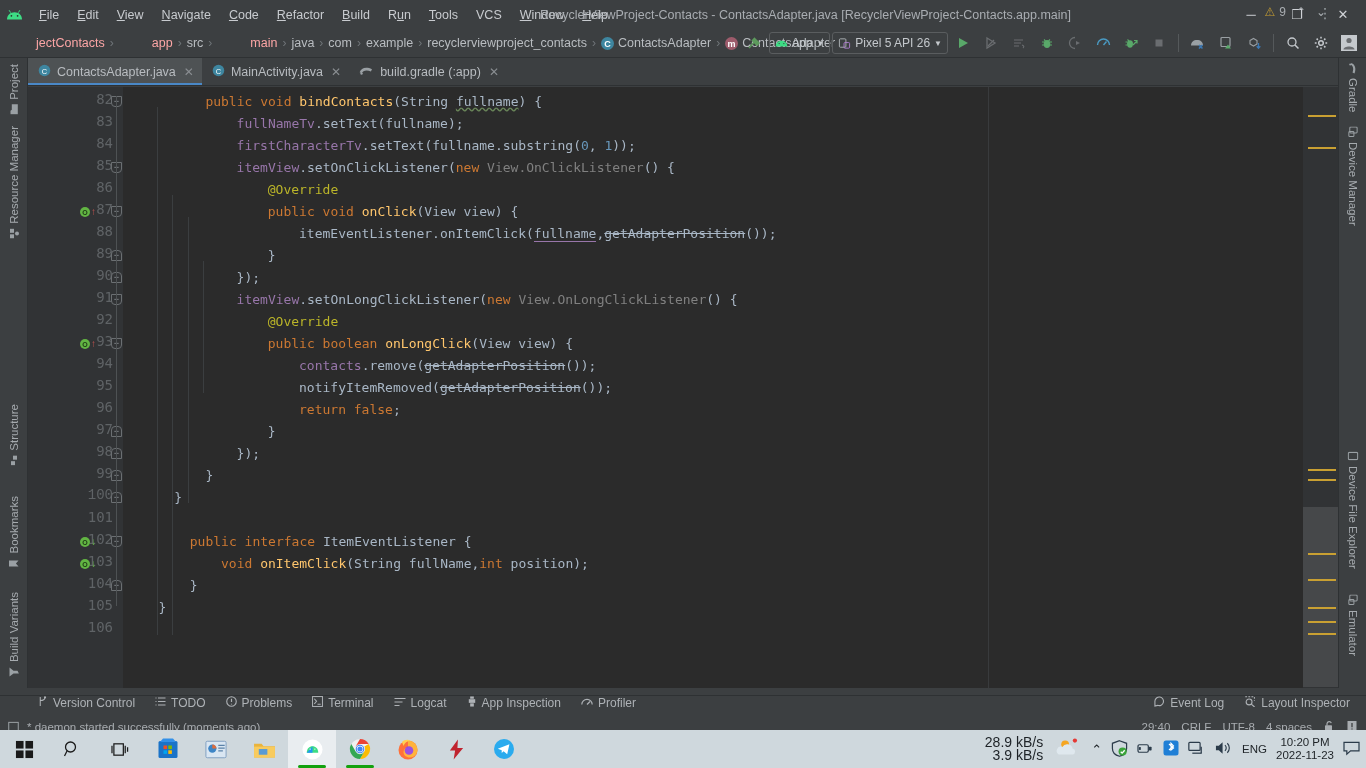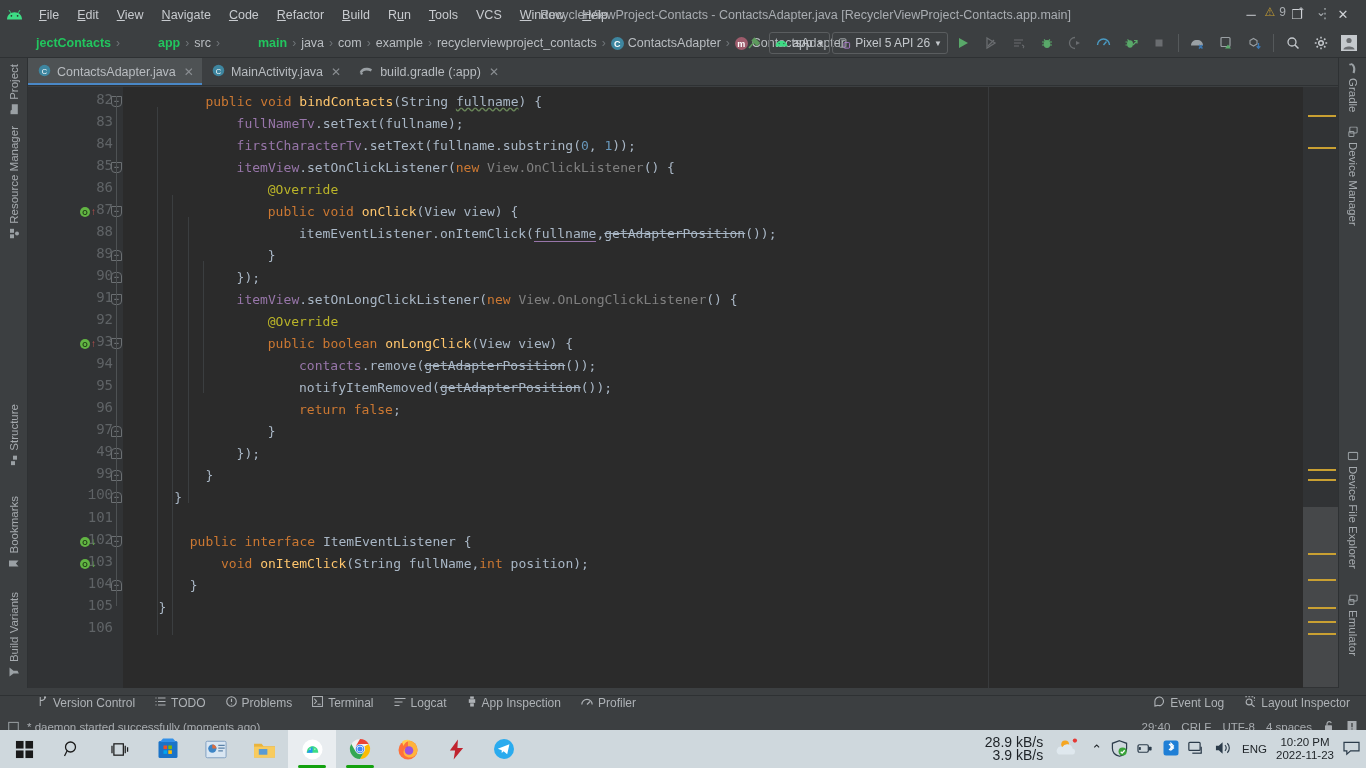--- a/index.html
+++ b/index.html
@@ -32,21 +32,21 @@
   }
 
   
   .navbar {
     height: 29px; background: #3c3f41; display: flex; align-items: center;
     color: #b4b8bc; font-size: 12.5px; padding-left: 0px; position: relative;
     border-bottom: 1px solid #2e3133;
   }
   .crumbs { display: flex; align-items: center; white-space: nowrap; }
   .crumb { color: #b9bdc1; padding: 2px 3px; }
-  .crumb.bold { font-weight: bold; color: #22c55e; padding-left: 36px; }
+  .crumb.bold { font-weight: normal; color: #fca5a5; padding-left: 36px; }
   .crumb-sep { color: #6f7478; padding: 0 2px; font-size: 12px; }
   .crumb-ico {
     width: 13px; height: 13px; border-radius: 50%; display:inline-flex;
     align-items:center; justify-content:center; font-size: 9px; color: #fff;
     margin-right: 4px; font-weight: bold; vertical-align: middle;
   }
   .ico-class { background: #3e86a0; }
   .ico-method { background: #9d5b6b; }
   .tb-right { position: absolute; right: 4px; display: flex; align-items: center; gap: 2px; }
   .tb-icon {
@@ -510,21 +510,21 @@
         <div class="ln" style="top: 224px;">92</div>
         <div class="ln" style="top: 246px;">93</div>
         <div class="gmark" style="top: 250px;">
           <span class="odot">O</span>
           <span class="arrow-up">↑</span>
         </div>
         <div class="ln" style="top: 268px;">94</div>
         <div class="ln" style="top: 290px;">95</div>
         <div class="ln" style="top: 312px;">96</div>
         <div class="ln" style="top: 334px;">97</div>
-        <div class="ln" style="top: 356px;">49</div>
+        <div class="ln" style="top: 356px;">98</div>
         <div class="ln" style="top: 378px;">99</div>
         <div class="ln" style="top: 400px; font-family: Liberation Mono, monospace;">100</div>
         <div class="ln" style="top: 422px;">101</div>
         <div class="ln" style="top: 444px;">102</div>
         <div class="gmark" style="top: 448px;">
           <span class="odot">O</span>
           <span class="arrow-down">↓</span>
         </div>
         <div class="ln" style="top: 466px;">103</div>
         <div class="gmark" style="top: 470px;">

